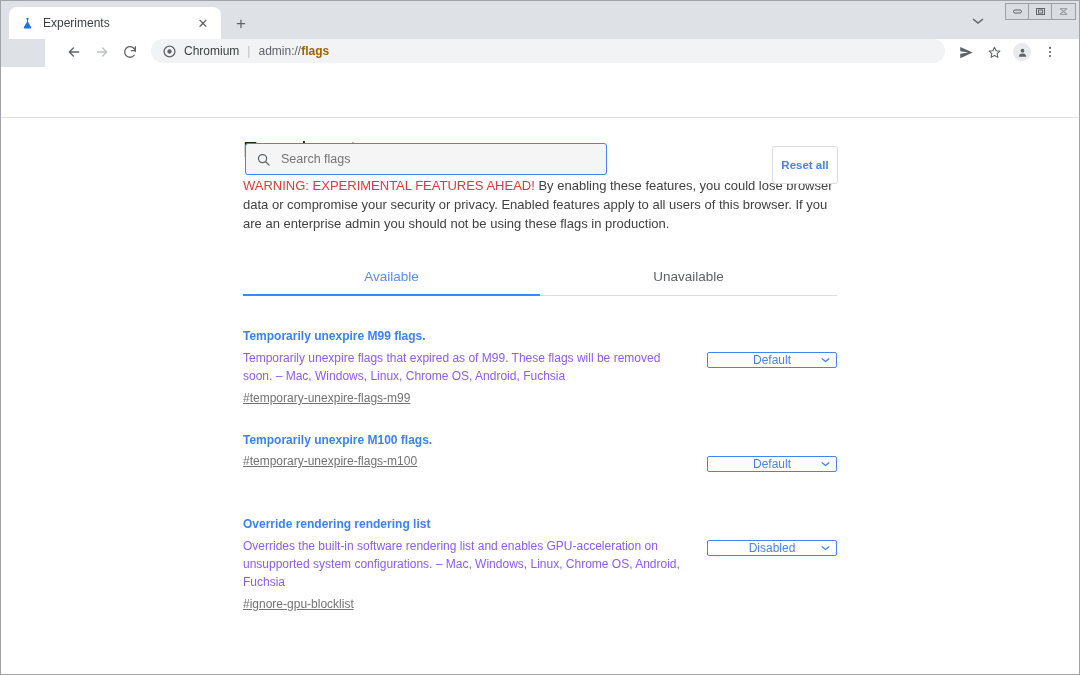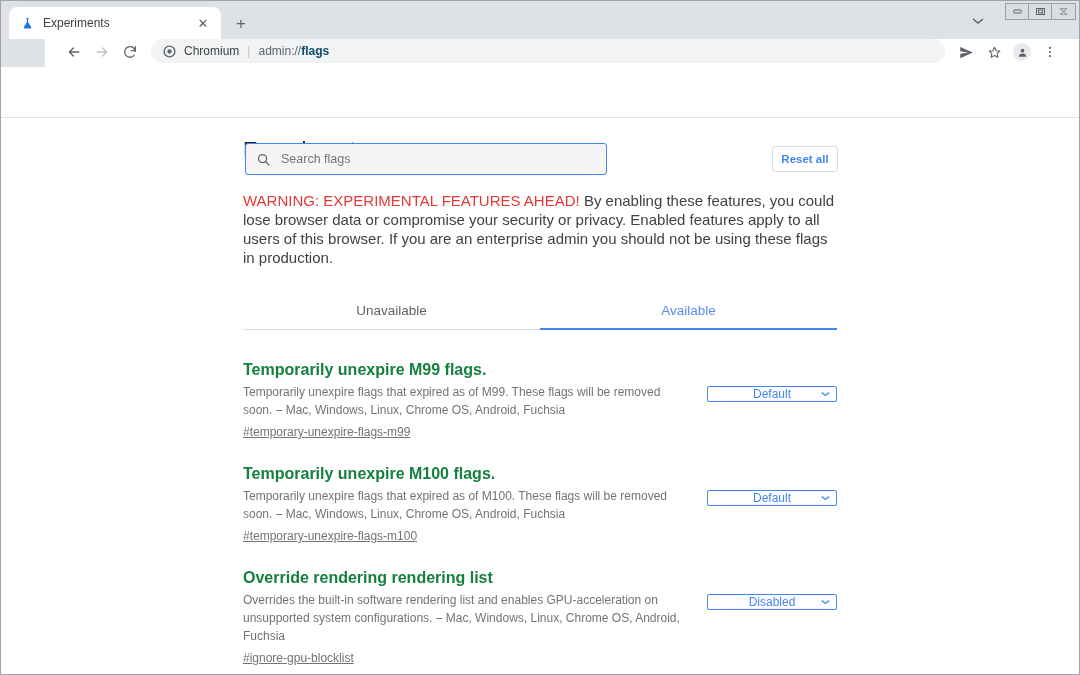--- a/index.html
+++ b/index.html
@@ -92,21 +92,21 @@
     border-radius: 12px;
     display: flex; align-items: center;
     padding: 0 12px;
     gap: 8px;
     margin: 0 6px;
     min-width: 0;
   }
   .omni-chip { font-size: 12px; color: #3c4043; white-space: nowrap; }
   .omni-sep { color: #bdc1c6; font-size: 12px; }
   .omni-url { font-size: 12px; color: #5f6368; white-space: nowrap; }
-  .omni-url b { color: #0c4a6e; font-weight: bold; }
+  .omni-url b { color: #a16207; font-weight: bold; }
   .avatar {
     width: 18px; height: 18px; border-radius: 50%;
     background: #e8eaed;
     display: flex; align-items: center; justify-content: center;
   }
 
   
   .page { flex: 1; background: #ffffff; overflow: hidden; display: flex; flex-direction: column; }
   .flags-header {
     height: 51px;
@@ -120,39 +120,39 @@
     width: 362px; height: 32px;
     background: #f5f5f5;
     border: 1px solid #4285f4;
     border-radius: 3px;
     display: flex; align-items: center;
     padding: 0 10px; gap: 10px;
   }
   .search-ph { font-size: 12.5px; color: #757575; }
   .reset-btn {
     position: absolute; left: 771px; top: 79px;
-    width: 66px; height: 26px;
+    width: 66px; height: 38px;
     border: 1px solid #dadce0;
     border-radius: 3px;
     background: #fff;
     display: flex; align-items: center; justify-content: center;
     font-size: 11.5px; font-weight: bold; color: #4285f4;
   }
 
   .content {
     width: 594px;
     margin: 0 auto;
     padding-top: 19px;
   }
   .title-row { display: flex; align-items: baseline; justify-content: space-between; }
   .page-title { font-size: 22px; color: #212121; font-weight: normal; letter-spacing: .2px; }
   .version { font-size: 11px; color: #9e9e9e; }
   .warning {
-    margin-top: 28px;
-    font-size: 15px; line-height: 19px; color: #424242;
+    margin-top: 13px;
+    font-size: 13px; line-height: 19px; color: #424242;
   }
   .warning .red { color: #e53935; }
 
   .tabs {
     display: flex;
     margin-top: 26px;
     border-bottom: 1px solid #dadce0;
   }
   .ftab {
     flex: 1;
@@ -168,22 +168,22 @@
     height: 2px; background: #4285f4;
   }
 
   .flag-list { padding-top: 18px; }
   .flag {
     display: flex; align-items: flex-start;
     padding: 14px 0 12px;
     min-height: 84px;
   }
   .flag-text { width: 448px; }
-  .flag-name { font-size: 16px; font-weight: bold; color: #15803d; line-height: 16px; }
-  .flag-desc { font-size: 12px; color: #737373; line-height: 18px; margin-top: 5px; }
+  .flag-name { font-size: 12px; font-weight: bold; color: #3b82f6; line-height: 16px; }
+  .flag-desc { font-size: 12px; color: #8b5cf6; line-height: 18px; margin-top: 5px; }
   .flag-link {
     display: inline-block; margin-top: 6px;
     font-size: 12px; color: #737373;
     text-decoration: underline;
   }
   .flag-ctrl { flex: 1; display: flex; justify-content: flex-end; padding-top: 24px; }
   .select {
     width: 130px; height: 16px;
     border: 1px solid #4285f4;
     border-radius: 2px;
@@ -320,40 +320,40 @@
       <div class="title-row">
         <h1 class="page-title">Experiments</h1>
         <span class="version">101.0.4922.0</span>
       </div>
 
       <p class="warning">
         <span class="red">WARNING: EXPERIMENTAL FEATURES AHEAD!</span><span> By enabling these features, you could lose browser data or compromise your security or privacy. Enabled features apply to all users of this browser. If you are an enterprise admin you should not be using these flags in production.</span>
       </p>
 
       <div class="tabs">
+        <div class="ftab active">Available</div>
         <div class="ftab">Unavailable</div>
-        <div class="ftab active">Available</div>
       </div>
 
       <div class="flag-list" id="flag-list">
           <div class="flag">
             <div class="flag-text"><div class="flag-name">Temporarily unexpire M99 flags.</div><div class="flag-desc">Temporarily unexpire flags that expired as of M99. These flags will be removed soon. – Mac, Windows, Linux, Chrome OS, Android, Fuchsia</div><a class="flag-link" href="#">#temporary-unexpire-flags-m99</a></div>
             <div class="flag-ctrl">
               <div class="select">
                 <span>Default</span>
                 <span class="chev">
                   <svg width="9" height="6" viewBox="0 0 12 8" fill="none" stroke="#4285f4" stroke-width="1.8">
                     <path d="M1 2l5 4 5-4"></path>
                   </svg>
                 </span>
               </div>
             </div>
           </div>
           <div class="flag">
-            <div class="flag-text"><div class="flag-name">Temporarily unexpire M100 flags.</div><div class="flag-desc">Temporarily unexpire flags that expired as of M100. These flags will be removed soon. – Mac, Windows, Linux, Chrome OS, Android, Fuchsia</div><a class="flag-link" href="#">#temporary-unexpire-flags-m100</a></div>
+            <div class="flag-text"><div class="flag-name">Temporarily unexpire M100 flags.</div><a class="flag-link" href="#">#temporary-unexpire-flags-m100</a></div>
             <div class="flag-ctrl">
               <div class="select">
                 <span>Default</span>
                 <span class="chev">
                   <svg width="9" height="6" viewBox="0 0 12 8" fill="none" stroke="#4285f4" stroke-width="1.8">
                     <path d="M1 2l5 4 5-4"></path>
                   </svg>
                 </span>
               </div>
             </div>

